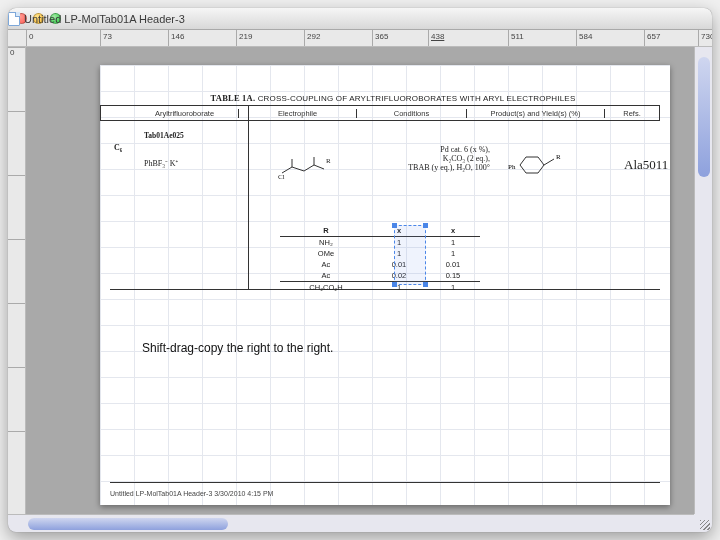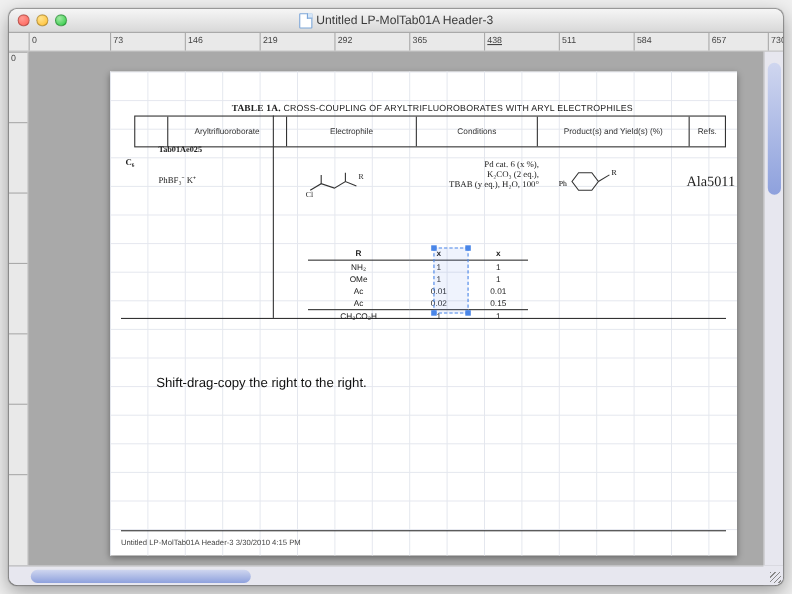--- a/index.html
+++ b/index.html
@@ -30,21 +30,21 @@
     gap: 6px;
     position: relative;
   }
   .traffic { display: flex; gap: 6px; }
   .dot { width: 11px; height: 11px; border-radius: 50%; border: 1px solid rgba(0,0,0,.25); }
   .dot.r { background: radial-gradient(circle at 35% 30%, #ff9b93, #ff5f56); }
   .dot.y { background: radial-gradient(circle at 35% 30%, #ffe38e, #ffbd2e); }
   .dot.g { background: radial-gradient(circle at 35% 30%, #a3eaa5, #27c93f); }
   .titlewrap {
     position: absolute; left: 0; right: 0; top: 0; bottom: 0;
-    display: flex; align-items: center; justify-content: center;
+    display: flex; align-items: center; 
     gap: 4px; font-size: 11px; color: #3a3a3a;
     pointer-events: none;
   }
   .docicon {
     width: 12px; height: 14px; background: #fff;
     border: 1px solid #7da7d9; border-radius: 1px;
     position: relative;
   }
   .docicon::after { content:''; position:absolute; right:-1px; top:-1px; width:4px; height:4px; background:#d6e6f7; border-left:1px solid #7da7d9; border-bottom:1px solid #7da7d9; }
   
@@ -94,26 +94,26 @@
   
   .table-caption {
     position:absolute; left:56px; top:28px; right:40px;
     text-align:center;
     font-size:8px; color:#222;
     letter-spacing:.2px;
   }
   .table-caption b { font-family: "Times New Roman", serif; font-size: 8.5px;}
   
   .hdr {
-    position:absolute; left:22px; right:10px; top:40px;
+    position:absolute; left:0; right:10px; top:40px;
     border-top:1px solid #333; border-bottom:1px solid #333;
     border-left:1px solid #333; border-right:1px solid #333;
-    height:29px;
+    height:16px;
     display:flex;
-    font-size:7.5px; color:#333;
+    font-size:7.5px; color:#333;align-items:center;
   }
   .hdr > div { border-right:1px solid #333; display:flex; align-items:center; justify-content:center; }
   .hdr > div:last-child { border-right:none; }
   .hdr .c0 { width:30px; }
   .hdr .c1 { width:108px; }
   .hdr .c2 { width:118px; }
   .hdr .c3 { width:110px; }
   .hdr .c4 { width:138px; }
   .hdr .c5 { flex:1; }
   
@@ -166,21 +166,21 @@
     </div>
   </div>
 
   <div class="ruler-h" id="rulerH">
       <div class="tick" style="left: 18px;">0</div>
       <div class="tick" style="left: 92px;">73</div>
       <div class="tick" style="left: 160px;">146</div>
       <div class="tick" style="left: 228px;">219</div>
       <div class="tick" style="left: 296px;">292</div>
       <div class="tick" style="left: 364px;">365</div>
-      <div class="tick" style="left: 432px; text-decoration: underline;">438</div>
+      <div class="tick" style="left: 420px; text-decoration: underline;">438</div>
       <div class="tick" style="left: 500px;">511</div>
       <div class="tick" style="left: 568px;">584</div>
       <div class="tick" style="left: 636px;">657</div>
       <div class="tick" style="left: 690px;">730</div>
     </div>
   <div class="ruler-v" id="rulerV">
       <div class="tick" style="top: 0px;">0</div>
       <div class="tick" style="top: 64px;"></div>
       <div class="tick" style="top: 128px;"></div>
       <div class="tick" style="top: 192px;"></div>

